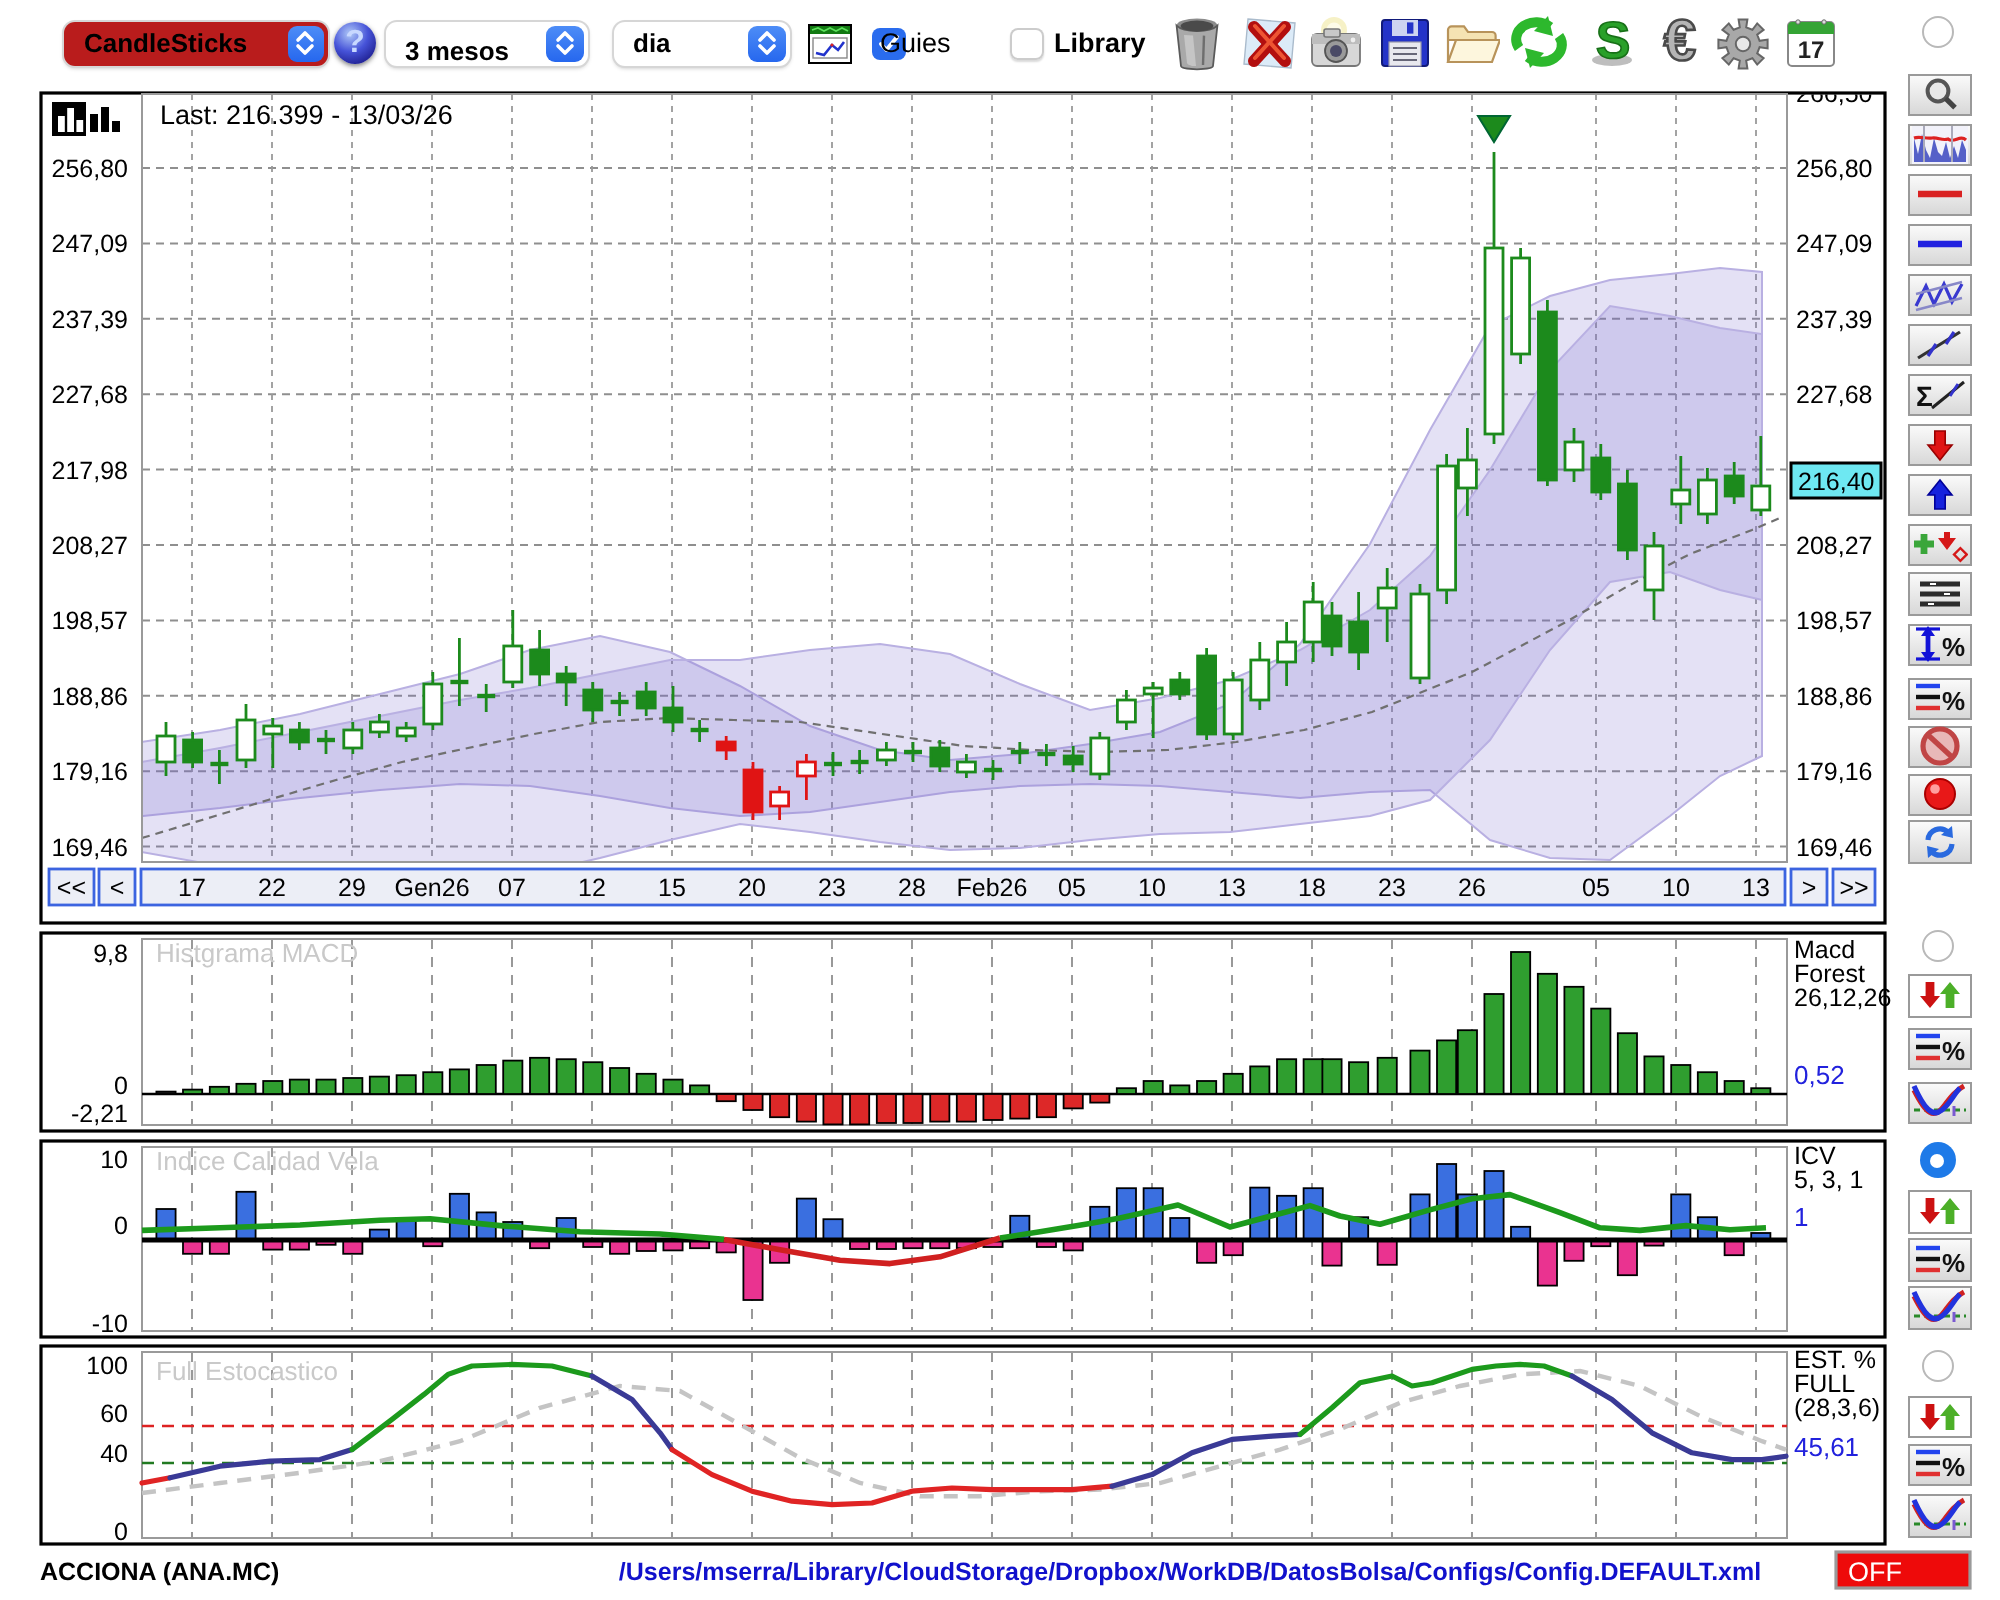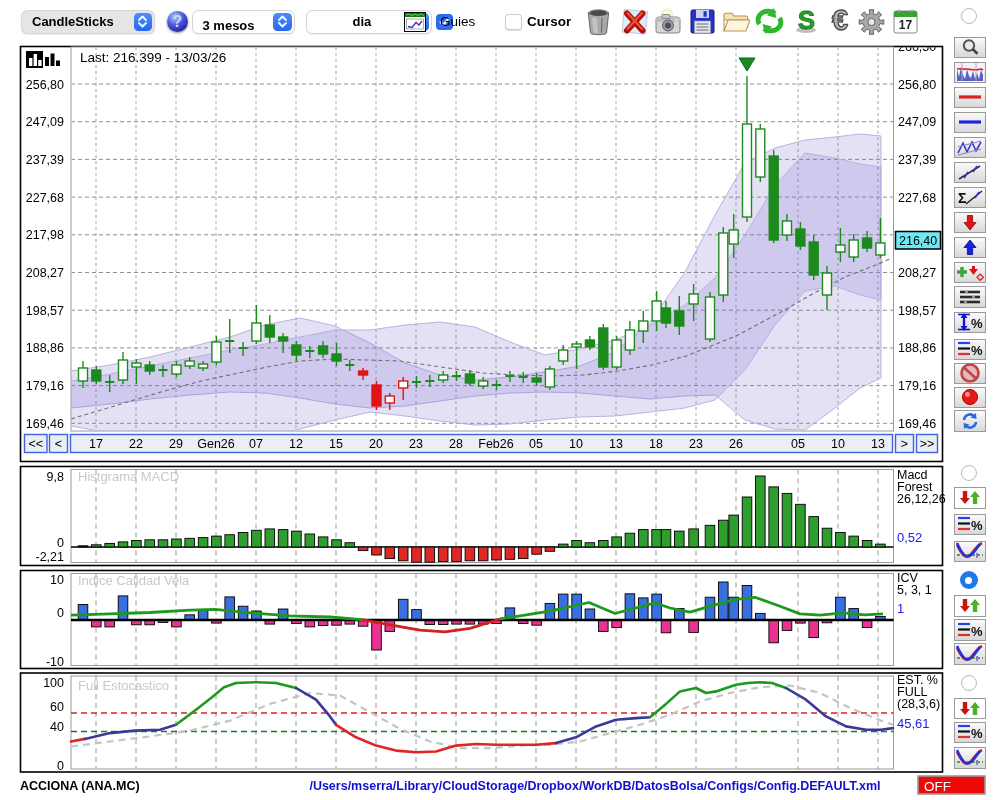--- a/index.html
+++ b/index.html
@@ -482,40 +482,40 @@
           <text x="897" y="684">EST. %</text>
           <text x="897" y="696">FULL</text>
           <text x="897" y="708">(28,3,6)</text>
         </g>
         <text x="897" y="728" font-size="13" fill="#2222dd">45,61</text>
         <text x="20" y="790" font-size="12.5" font-weight="bold" fill="#000">ACCIONA (ANA.MC)</text>
         <text x="595" y="790" font-size="12.5" font-weight="bold" fill="#1111cc" text-anchor="middle">/Users/mserra/Library/CloudStorage/Dropbox/WorkDB/DatosBolsa/Configs/Config.DEFAULT.xml</text>
         <rect x="918" y="776" width="67" height="18" fill="#ee0a0a" stroke="#9a9a9a" stroke-width="1.6"></rect>
         <text x="924" y="790.5" font-size="13.5" fill="#fff">OFF</text>
       </svg></div>
-<div style="position:absolute;left:22px;top:10.5px;width:132px;height:22.5px;background:#e5e5e5;border-radius:5.5px;box-shadow:0 0 0 1px #d6d6d6,0 1px 2px rgba(0,0,0,0.25);display:flex;align-items:center;">
+<div style="position:absolute;left:32px;top:10.5px;width:132px;height:22.5px;background:#b91c1c;border-radius:5.5px;box-shadow:0 0 0 1px #d6d6d6,0 1px 2px rgba(0,0,0,0.25);display:flex;align-items:center;">
       <span style="margin-left:10px;font-size:13px;font-weight:bold;color:#000;">CandleSticks</span>
       <div style="position:absolute;right:2px;top:2px;width:18.5px;height:18.5px;border-radius:4.5px;background:linear-gradient(#4d8df7,#2667ee);display:flex;align-items:center;justify-content:center;">
         <svg width="11" height="13" viewBox="0 0 11 13">
           <path d="M2,5 L5.5,1.5 L9,5 M2,8 L5.5,11.5 L9,8" fill="none" stroke="#fff" stroke-width="1.8" stroke-linecap="round" stroke-linejoin="round"></path>
         </svg>
       </div>
     </div>
     <div style="position:absolute;left:167px;top:11px;width:21px;height:21px;border-radius:50%;background:radial-gradient(circle at 38% 28%,#9db4f2 8%,#4653d8 45%,#1b1b8a 85%);display:flex;align-items:center;justify-content:center;box-shadow:0 1px 2.5px rgba(0,0,0,0.5);">
       <span style="color:#c8d8ff;font-size:16px;font-weight:bold;">?</span>
     </div>
     <div style="position:absolute;left:192.5px;top:10.5px;width:101px;height:22.5px;background:#fff;border-radius:5.5px;box-shadow:0 0 0 1px #d6d6d6,0 1px 2px rgba(0,0,0,0.25);display:flex;align-items:flex-end;">
       <span style="margin-left:10px;font-size:13px;font-weight:bold;color:#000;">3 mesos</span>
       <div style="position:absolute;right:2px;top:2px;width:18.5px;height:18.5px;border-radius:4.5px;background:linear-gradient(#4d8df7,#2667ee);display:flex;align-items:center;justify-content:center;">
         <svg width="11" height="13" viewBox="0 0 11 13">
           <path d="M2,5 L5.5,1.5 L9,5 M2,8 L5.5,11.5 L9,8" fill="none" stroke="#fff" stroke-width="1.8" stroke-linecap="round" stroke-linejoin="round"></path>
         </svg>
       </div>
     </div>
-    <div style="position:absolute;left:306.5px;top:10.5px;width:88px;height:22.5px;background:#fff;border-radius:5.5px;box-shadow:0 0 0 1px #d6d6d6,0 1px 2px rgba(0,0,0,0.25);display:flex;align-items:center;padding-left:36px;">
+    <div style="position:absolute;left:306.5px;top:10.5px;width:88px;height:22.5px;background:#fff;border-radius:5.5px;box-shadow:0 0 0 1px #d6d6d6,0 1px 2px rgba(0,0,0,0.25);display:flex;align-items:center;">
       <span style="margin-left:10px;font-size:13px;font-weight:bold;color:#000;">dia</span>
       <div style="position:absolute;right:2px;top:2px;width:18.5px;height:18.5px;border-radius:4.5px;background:linear-gradient(#4d8df7,#2667ee);display:flex;align-items:center;justify-content:center;">
         <svg width="11" height="13" viewBox="0 0 11 13">
           <path d="M2,5 L5.5,1.5 L9,5 M2,8 L5.5,11.5 L9,8" fill="none" stroke="#fff" stroke-width="1.8" stroke-linecap="round" stroke-linejoin="round"></path>
         </svg>
       </div>
     </div>
     <div style="position:absolute;left:404px;top:12px;"><svg width="22" height="20" viewBox="0 0 22 20">
         <rect x="0.5" y="0.5" width="21" height="19" fill="#fff" stroke="#000" stroke-width="1"></rect>
         <rect x="1" y="1" width="20" height="4" fill="#127a12"></rect>
@@ -524,21 +524,21 @@
         <path d="M4,14.5 L8,15.5 L12,10.5 L15,13 L18,9" fill="none" stroke="#2233cc" stroke-width="1.3"></path>
         <circle cx="12" cy="10.5" r="0.8" fill="#d22"></circle>
       </svg></div>
     <div style="position:absolute;left:436px;top:13.5px;width:16.5px;height:16.5px;border-radius:4px;background:#2a6cee;display:flex;align-items:center;justify-content:center;">
       <svg width="11" height="10">
         <path d="M1.5,5 L4.2,8 L9.5,1.5" fill="none" stroke="#fff" stroke-width="2" stroke-linecap="round" stroke-linejoin="round"></path>
       </svg>
     </div>
     <div style="position:absolute;left:440px;top:14px;font-size:13.5px;font-weight:normal;">Guies</div>
     <div style="position:absolute;left:505px;top:13.5px;width:16.5px;height:16.5px;border-radius:4px;background:#fff;box-shadow:0 0 0 1px #ccc inset,0 1px 1px rgba(0,0,0,0.15);"></div>
-    <div style="position:absolute;left:527px;top:14px;font-size:13.5px;font-weight:bold;">Cursor</div>
+    <div style="position:absolute;left:527px;top:14px;font-size:13.5px;font-weight:bold;">Library</div>
     <div style="position:absolute;left:585px;top:8px;"><svg width="27" height="28" viewBox="0 0 27 28">
         <ellipse cx="13.5" cy="4.8" rx="10.2" ry="3.6" fill="#8c8c8c"></ellipse>
         <path d="M3.3,4.8 L5.5,25 C5.7,27.2 21.3,27.2 21.5,25 L23.7,4.8 C20,8.4 7,8.4 3.3,4.8 Z" fill="#a9a9a9"></path>
         <path d="M3.3,4.8 L5.5,25 C5.7,27.2 21.3,27.2 21.5,25 L23.7,4.8 C20,8.4 7,8.4 3.3,4.8 Z" fill="none" stroke="#5a5a5a" stroke-width="0.9"></path>
         <ellipse cx="13.5" cy="5" rx="8.2" ry="2.7" fill="#4a4a4a"></ellipse>
         <path d="M7,9.5 L8.5,23.5 C9,24.8 12,25.2 13,25 L11.5,9.8 Z" fill="#cfcfcf" opacity="0.75"></path>
         <path d="M17,9.8 L16.5,24.5" stroke="#6e6e6e" stroke-width="1.2"></path>
       </svg></div>
     <div style="position:absolute;left:620px;top:8px;"><svg width="29" height="28" viewBox="0 0 29 28">
         <polygon points="4,1.5 27.5,3.5 25.5,26 2,24" fill="#dcebf8" stroke="#aabbcc" stroke-width="0.7"></polygon>

